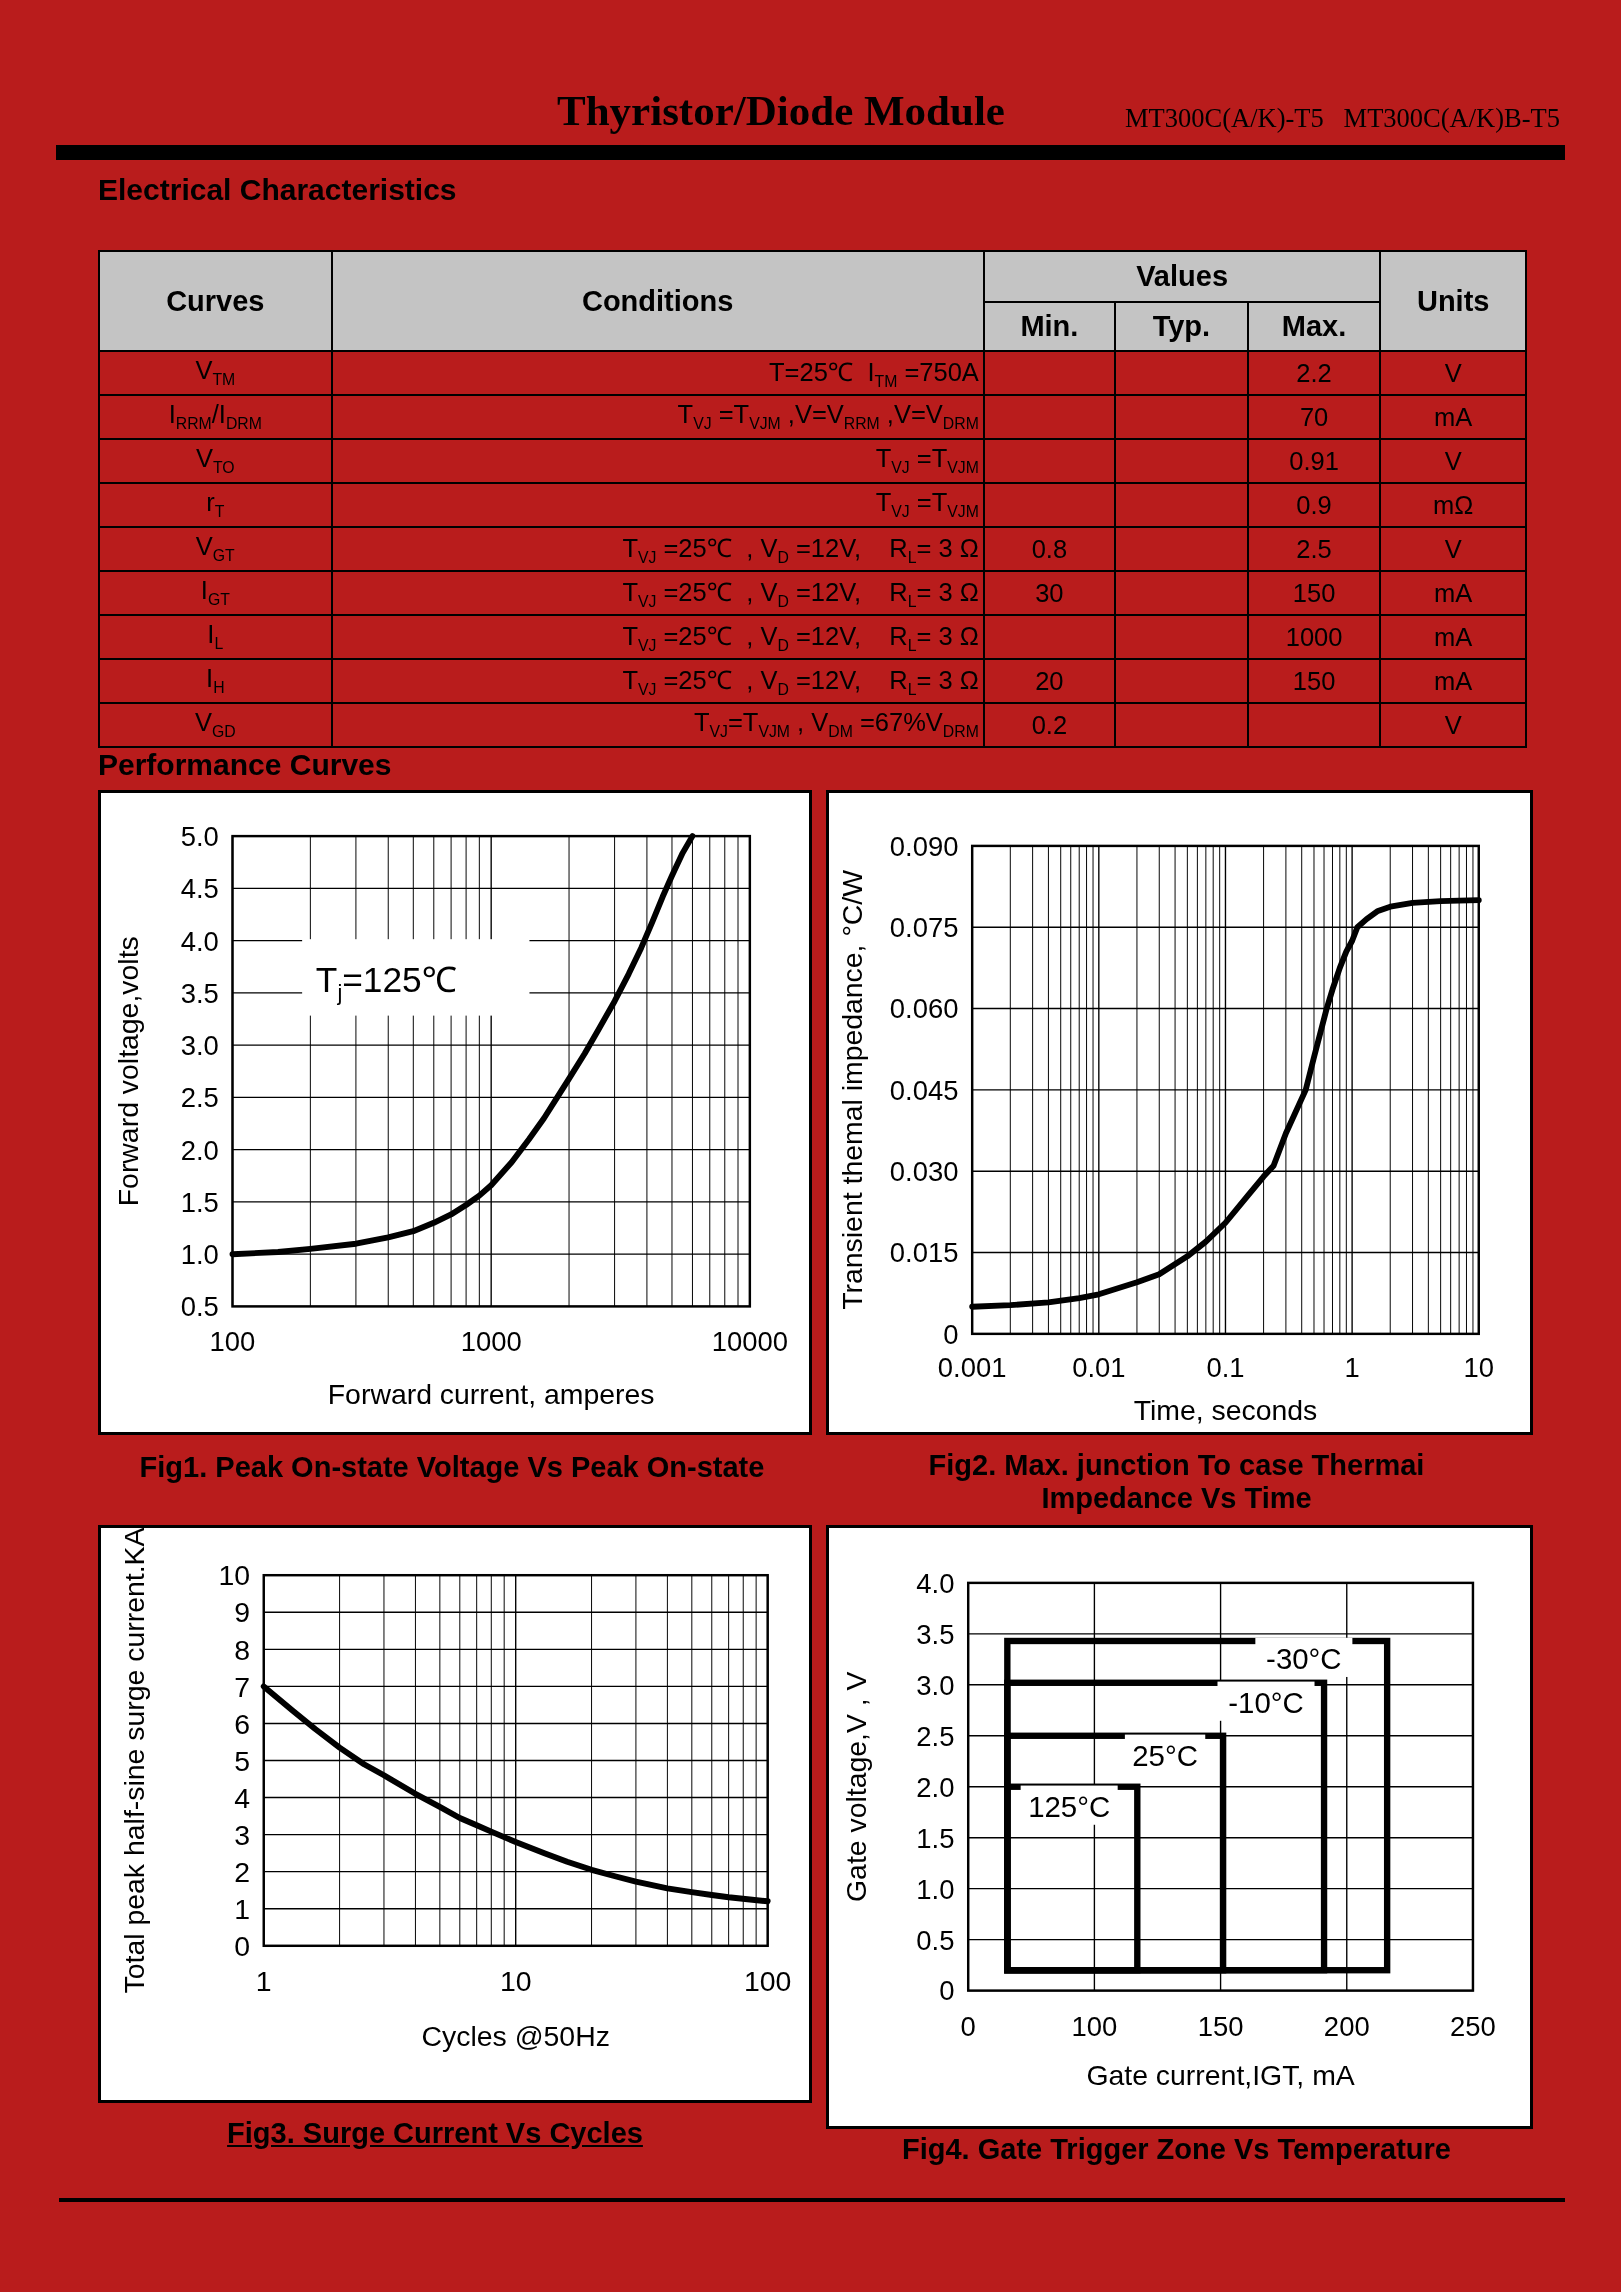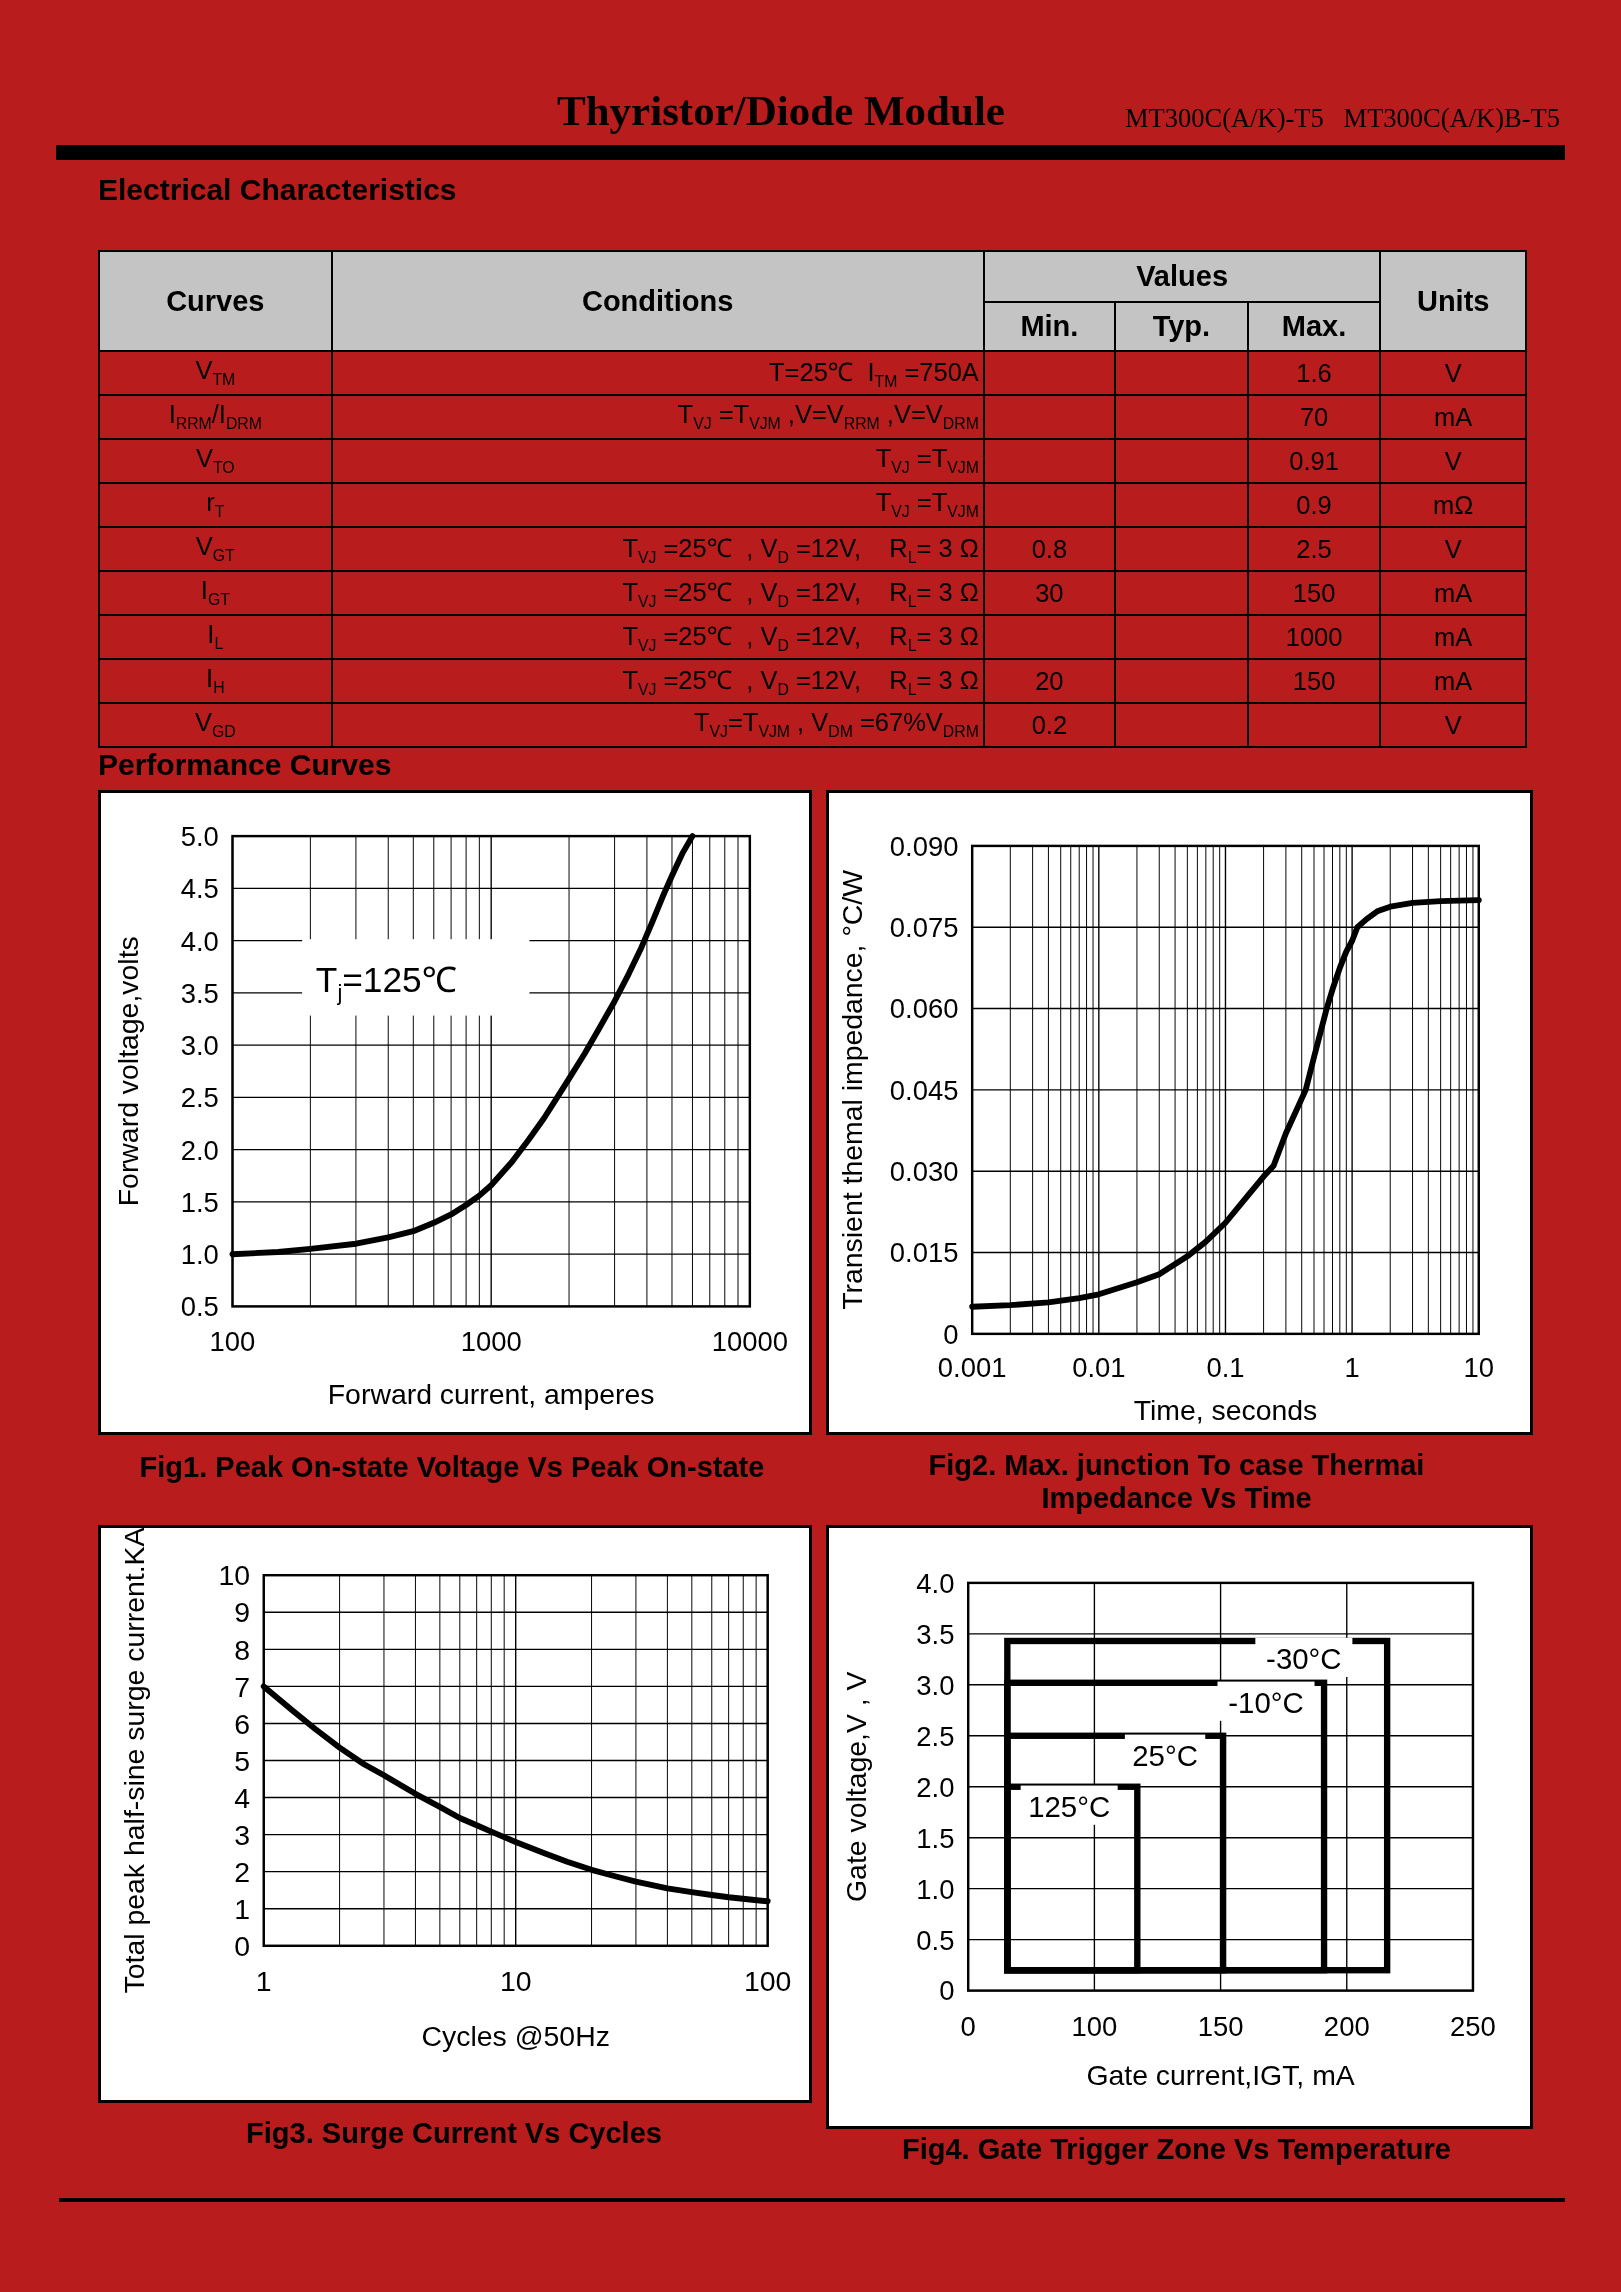--- a/index.html
+++ b/index.html
@@ -67,21 +67,21 @@
         <th>Typ.</th>
         <th>Max.</th>
       </tr>
     </thead>
     <tbody>
         <tr>
           <td class="sym">V<sub>TM</sub></td>
           <td class="cond">T=25℃  I<sub>TM</sub> =750A</td>
           <td class="min"></td>
           <td class="typ"></td>
-          <td class="max">1.6</td>
+          <td class="max">2.2</td>
           <td class="unit">V</td>
         </tr>
         <tr>
           <td class="sym">I<sub>RRM</sub>/I<sub>DRM</sub></td>
           <td class="cond">T<sub>VJ</sub> =T<sub>VJM</sub> ,V=V<sub>RRM</sub> ,V=V<sub>DRM</sub></td>
           <td class="min"></td>
           <td class="typ"></td>
           <td class="max">70</td>
           <td class="unit">mA</td>
         </tr>
@@ -360,18 +360,18 @@
         <text x="399.5" y="568" font-size="29" text-anchor="middle">Gate current,IGT,  mA</text>
         <text x="38" y="264" font-size="29" text-anchor="middle" transform="rotate(-90 38 264)">Gate voltage,V ,   V</text>
       </svg>
   </div>
 
   <div class="caption" style="left:98px;top:1451px;width:708px;">Fig1. Peak On-state Voltage Vs Peak On-state</div>
   <div class="caption" style="left:826px;top:1449px;width:701px;">
     <div>Fig2. Max. junction To case Thermai</div>
     <div>Impedance Vs Time</div>
   </div>
-  <div class="caption" style="left:100px;top:2117px;width:708px;">Fig3. Surge Current Vs Cycles</div>
+  <div class="caption" style="left:81px;top:2117px;width:708px;text-decoration:underline;">Fig3. Surge Current Vs Cycles</div>
   <div class="caption" style="left:826px;top:2133px;width:701px;">Fig4. Gate Trigger Zone Vs Temperature</div>
 
   <div class="abs" id="footer-rule"></div>
 </div>
 
 
 </body></html>

